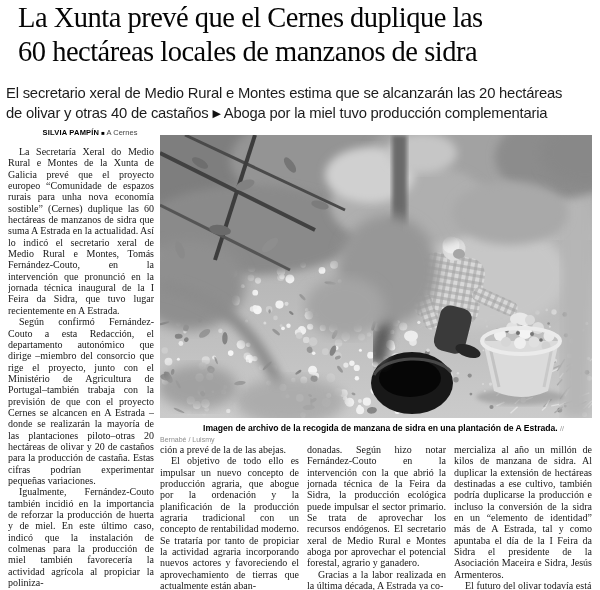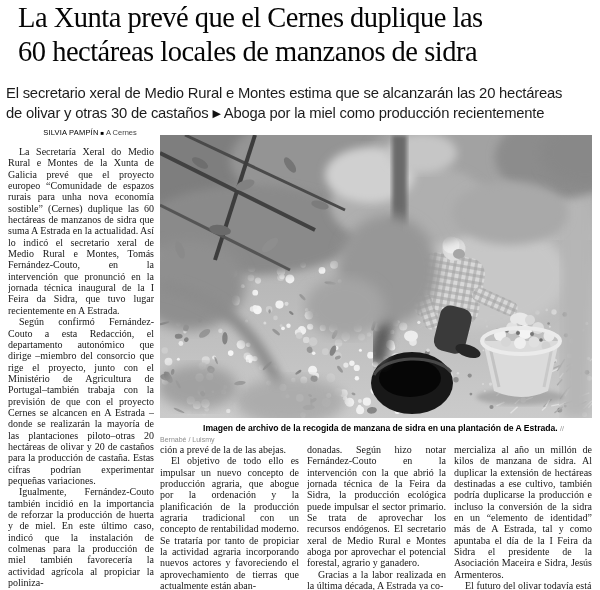--- a/index.html
+++ b/index.html
@@ -26,21 +26,21 @@
     font-size:14.8px;line-height:19.5px;letter-spacing:-0.2px;margin-top:7px;
   }
   .sub-line{display:block;white-space:nowrap;}
   .sub-arrow{font-size:11px;position:relative;top:-1px;color:#111;}
   
   .byline{
     position:absolute;left:8px;top:128px;width:146px;text-align:center;
     font-family:"Liberation Sans", sans-serif;font-size:7.5px;color:#444;
     white-space:nowrap;
   }
-  .byline-author{font-weight:normal;color:#000;letter-spacing:.2px;padding-left:18px;}
+  .byline-author{font-weight:bold;color:#000;letter-spacing:.2px;padding-left:18px;}
   .byline-sep{font-size:6px;color:#000;}
   
   .col{
     position:absolute;
     font-family:"Liberation Serif", serif;
     font-size:10px;line-height:11.35px;
     text-align:justify;color:#161616;overflow:hidden;
   }
   .col p{margin:0;}
   .col p.indent{text-indent:11px;}
@@ -67,21 +67,21 @@
 
 <div class="page">
 
   <h1 class="headline">
     <span class="hl-line">La Xunta prevé que el Cernes duplique las</span>
     <span class="hl-line">60 hectáreas locales de manzanos de sidra</span>
   </h1>
 
   <h2 class="subheadline">
     <span class="sub-line">El secretario xeral de Medio Rural e Montes estima que se alcanzarán las 20 hectáreas</span>
-    <span class="sub-line"><span>de olivar y otras 30 de castaños</span> <span class="sub-arrow">▶</span> <span>Aboga por la miel como producción recientemente</span></span>
+    <span class="sub-line"><span>de olivar y otras 40 de castaños</span> <span class="sub-arrow">▶</span> <span>Aboga por la miel tuvo producción complementaria</span></span>
   </h2>
 
   <div class="byline">
     <span class="byline-author">SILVIA PAMPÍN</span>
     <span class="byline-sep">■</span>
     <span class="byline-loc">A Cernes</span>
   </div>
 
   <div class="col" id="col1">
     <p class="indent">La Secretaría Xeral do Medio Rural e Montes de la Xunta de Galicia prevé que el proyecto europeo “Comunidade de espazos rurais para unha nova economía sostible” (Cernes) duplique las 60 hectáreas de manzanos de sidra que suma A Estrada en la actualidad. Así lo indicó el secretario xeral de Medio Rural e Montes, Tomás Fernández-Couto, en la intervención que pronunció en la jornada técnica inaugural de la I Feira da Sidra, que tuvo lugar recientemente en A Estrada.</p>

